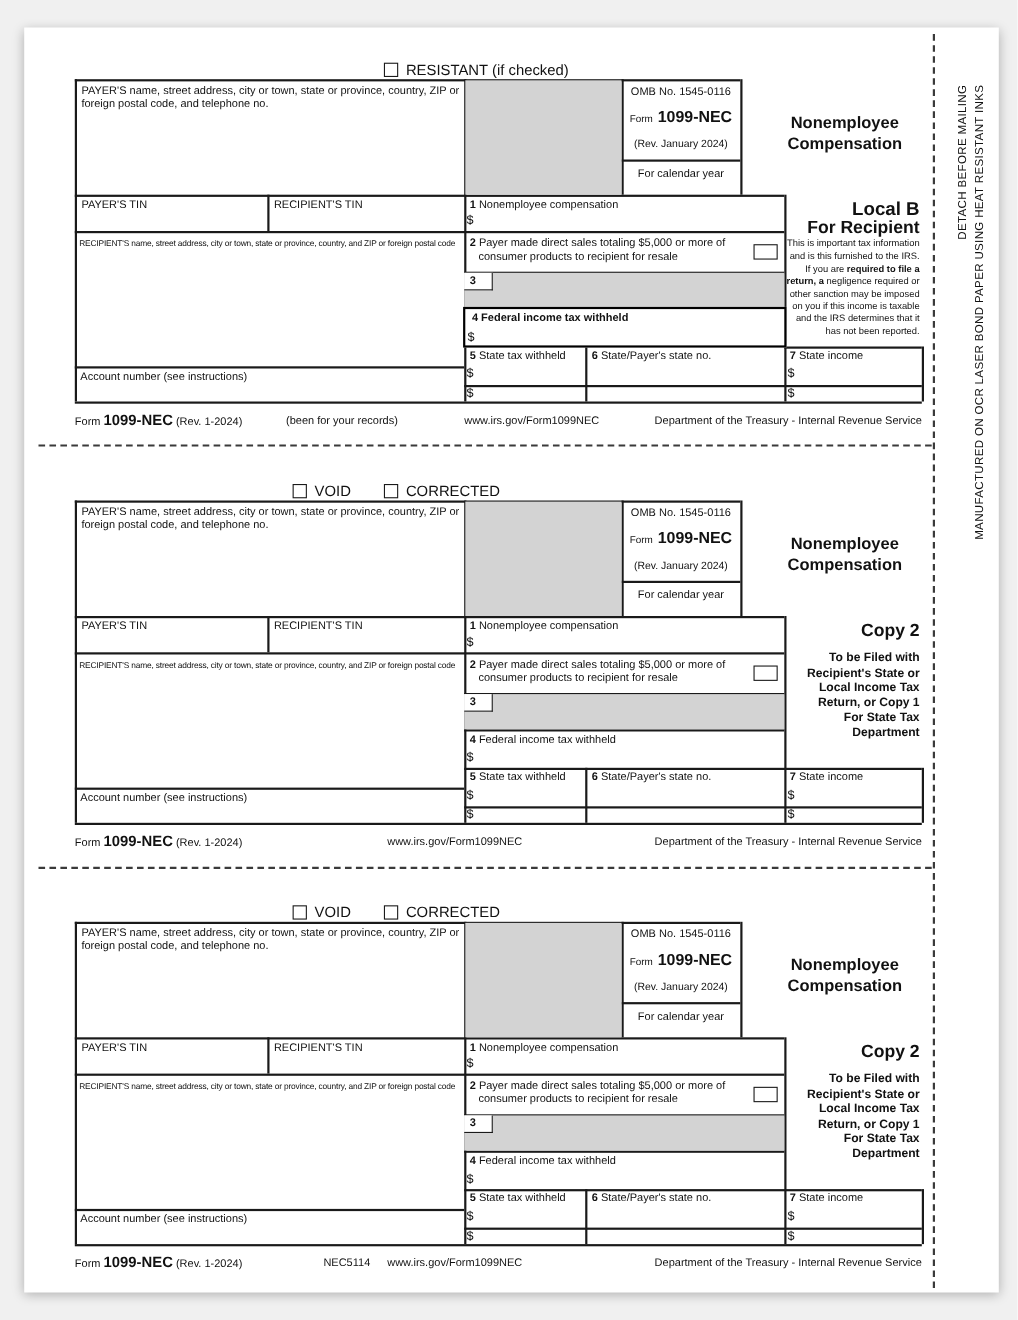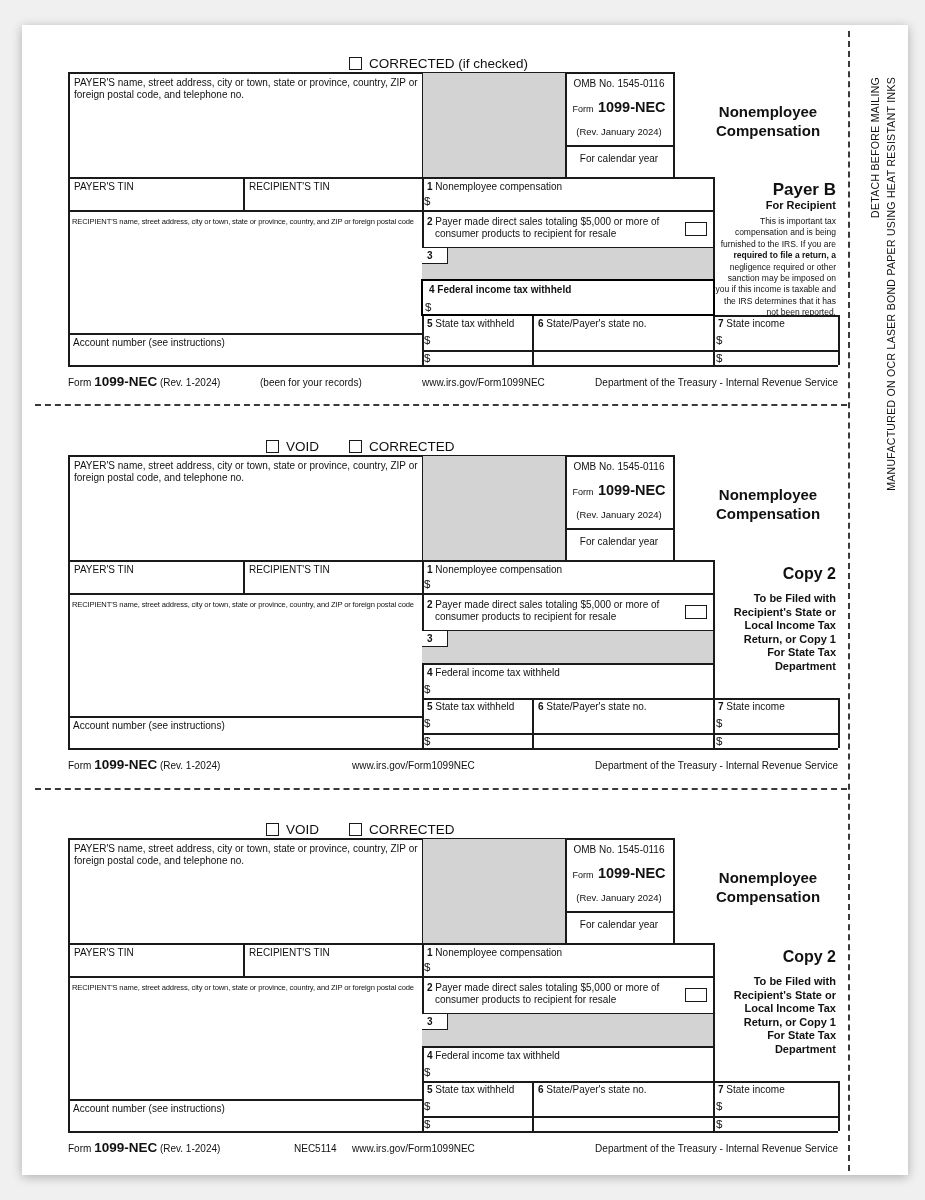--- a/index.html
+++ b/index.html
@@ -39,21 +39,21 @@
   .chip3 { position:absolute; background:#fff; border-right:1.6px solid #1a1a1a; border-bottom:1.6px solid #1a1a1a;
            font-size:10px; font-weight:bold; padding:2px 0 0 5px; }
 </style>
 </head>
 <body>
 
 <div class="page">
 
   <section class="form" style="top:31px">
     <span class="cb" style="left:327px;top:1px"></span>
-    <span class="chktxt" style="left:347px;top:0">CORRECTED (if checked)</span>
+    <span class="chktxt" style="left:347px;top:0">RESISTANT (if checked)</span>
 
     <div class="hl" style="top:16px;left:46px;width:605px"></div>
     <div class="hl" style="top:89px;left:543px;width:108px"></div>
     <div class="hl" style="top:121px;left:46px;width:645px"></div>
     <div class="hl" style="top:154px;left:46px;width:645px"></div>
     <div class="hl" style="top:191px;left:400px;width:291px"></div>
     <div class="hl" style="top:259px;left:691px;width:125px"></div>
     <div class="hl" style="top:277px;left:46px;width:354px"></div>
     <div class="hl" style="top:294px;left:400px;width:416px"></div>
     <div class="hl" style="top:309px;left:46px;width:770px"></div>
@@ -95,23 +95,23 @@
     <span class="cb-wide" style="left:663px;top:166px"></span>
 
     <div class="gray" style="left:400px;top:192px;width:291px;height:32px"></div>
     <div class="chip3" style="left:400px;top:192px;width:26px;height:16px">3</div>
 
     <div class="thickbox" style="left:399px;top:223px;width:294px;height:37px"></div>
     <div class="lbl" style="left:407px;top:228px;font-weight:bold"><b>4</b> <span>Federal income tax withheld</span></div>
     <span class="dollar" style="left:403px;top:245px">$</span>
     <div class="field" style="left:414px;top:245px;width:270px;height:12px"></div>
 
-    <div class="copyhead" style="top:124px;font-size:17px">Payer B</div>
-    <div class="copyhead" style="top:143px;font-size:11px">For Recipient</div>
-    <div class="fineprint"><span>This is important tax compensation and is being furnished to the IRS. If you are </span><b>required to file a return, a</b><span> negligence required or other sanction may be imposed on you if this income is taxable and the IRS determines that it has not been reported.</span></div>
+    <div class="copyhead" style="top:124px;font-size:17px">Local B</div>
+    <div class="copyhead" style="top:143px;font-size:16px">For Recipient</div>
+    <div class="fineprint"><span>This is important tax information and is this furnished to the IRS. If you are </span><b>required to file a return, a</b><span> negligence required or other sanction may be imposed on you if this income is taxable and the IRS determines that it has not been reported.</span></div>
 
     <div class="lbl" style="left:405px;top:262px"><b>5</b> <span>State tax withheld</span></div>
     <div class="lbl" style="left:516px;top:262px"><b>6</b> <span>State/Payer's state no.</span></div>
     <div class="lbl" style="left:696px;top:262px"><b>7</b> <span>State income</span></div>
     <span class="dollar" style="left:402px;top:278px">$</span>
     <span class="dollar" style="left:694px;top:278px">$</span>
     <span class="dollar" style="left:402px;top:296px">$</span>
     <span class="dollar" style="left:694px;top:296px">$</span>
     <div class="field" style="left:414px;top:278px;width:90px;height:13px"></div>
     <div class="field" style="left:514px;top:278px;width:170px;height:13px"></div>

